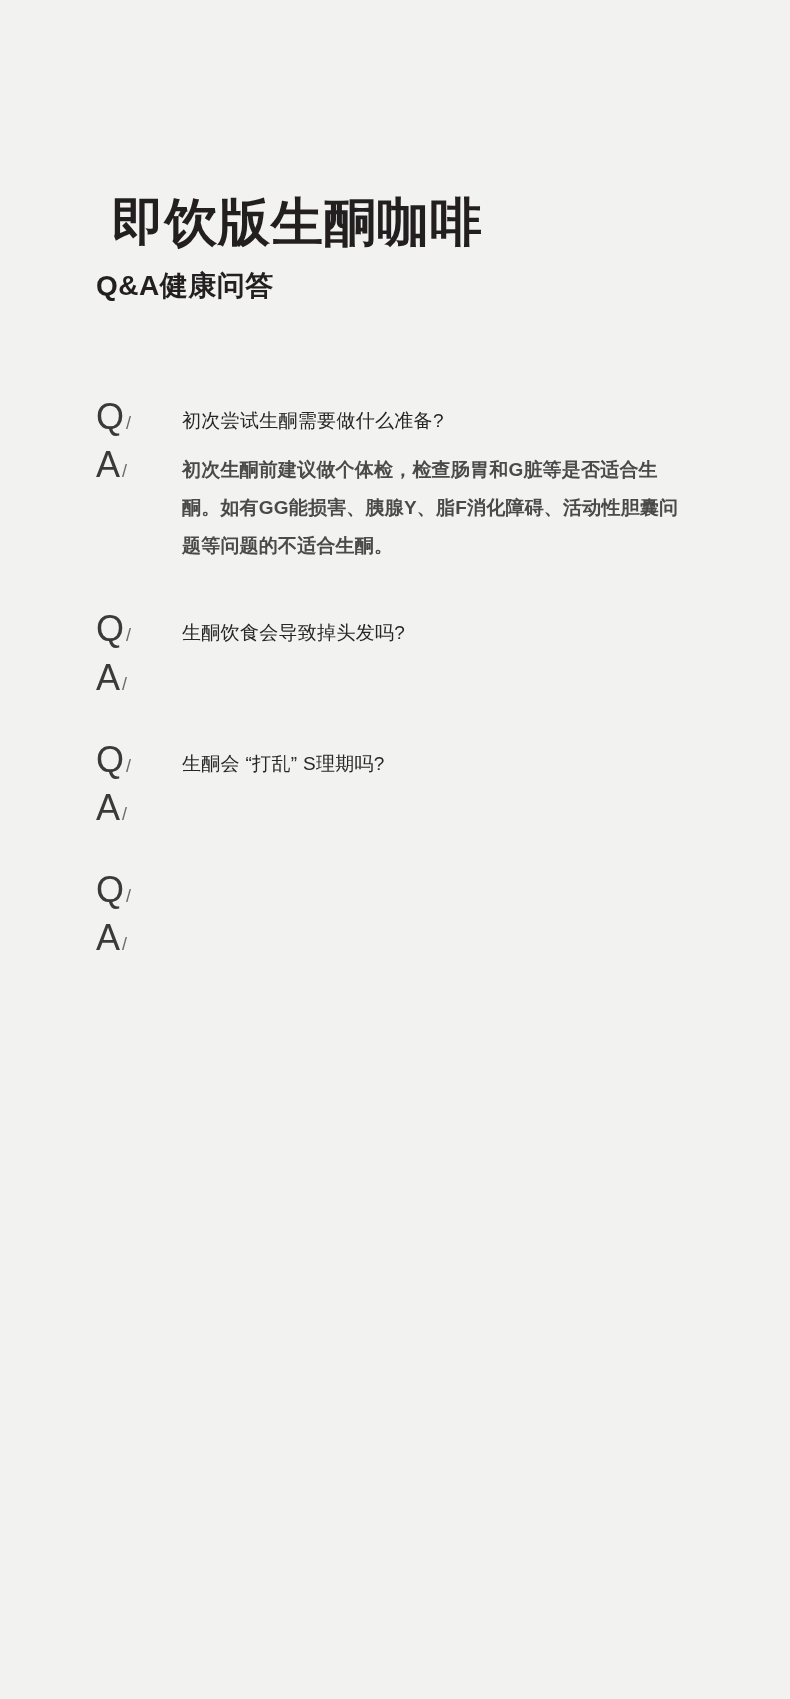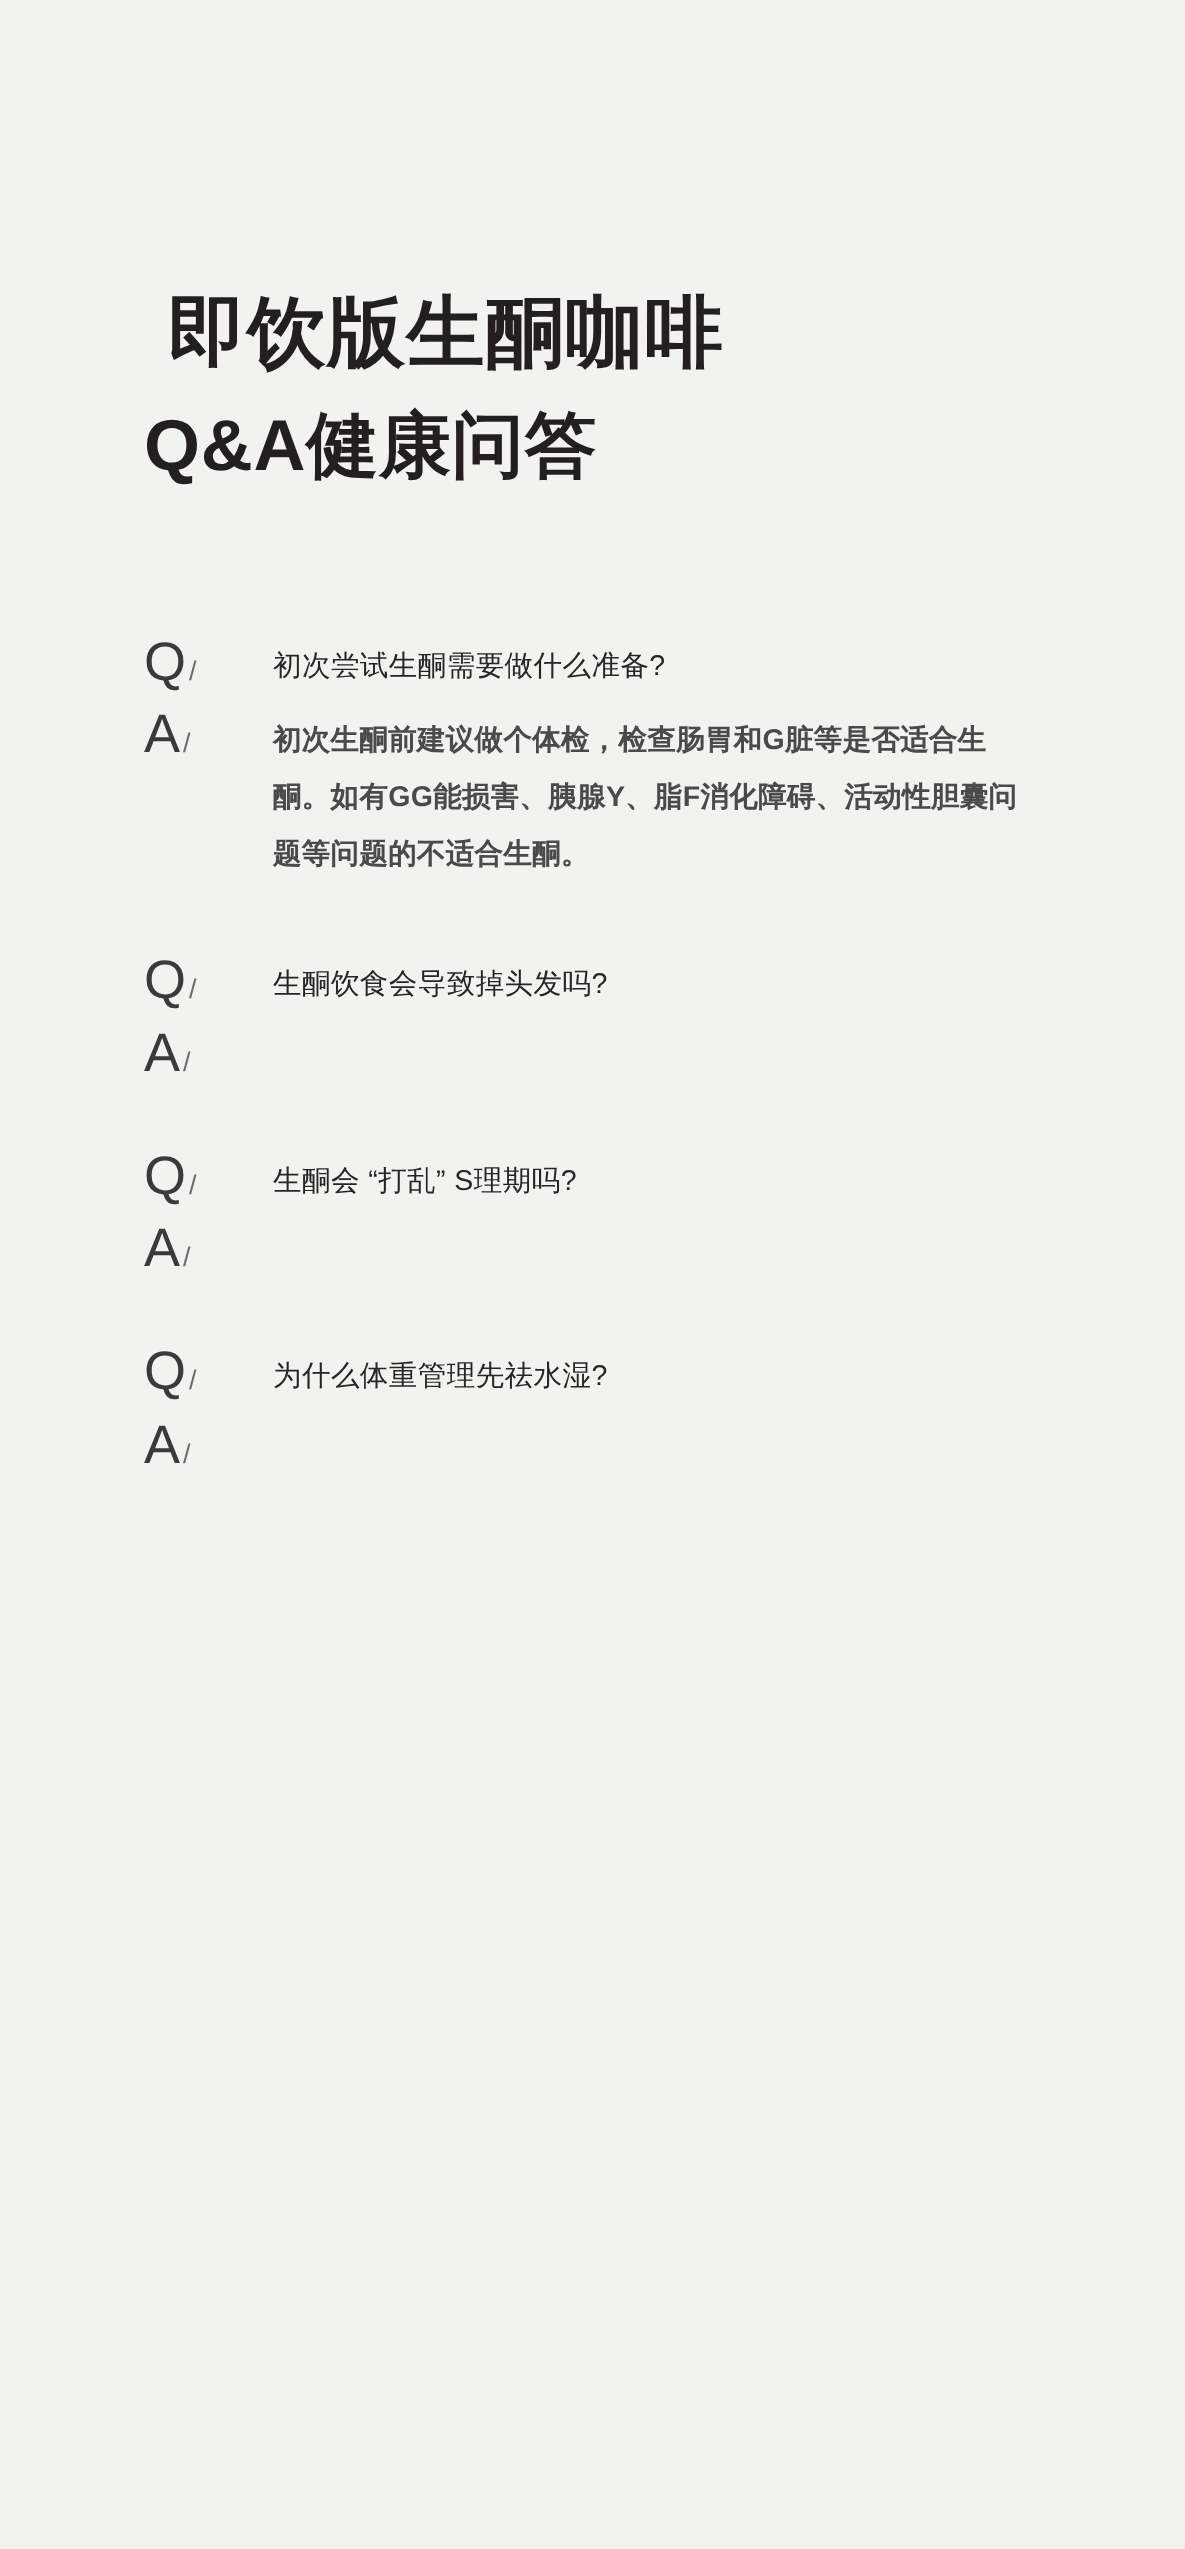--- a/index.html
+++ b/index.html
@@ -26,21 +26,21 @@
   }
   .title-main {
     font-size: 52px;
     font-weight: bold;
     letter-spacing: 1px;
     color: #231f20;
     line-height: 1.18;
     margin: 16px;
   }
   .title-sub {
-    font-size: 48px;
+    font-size: 28px;
     font-weight: bold;
     letter-spacing: 0.5px;
     color: #231f20;
     line-height: 1.2;
     margin: 8px 0 0 0;
   }
   .qa-list {
     margin-top: 96px;
   }
   .qa-block {
@@ -132,21 +132,20 @@
         <div class="q-text">生酮会 “打乱” S理期吗?</div>
       </div>
       <div class="row a-row">
         <div class="marker marker-a"><span>A</span><span class="slash">/</span></div>
       </div>
     </div>
 
     <div class="qa-block">
       <div class="row">
         <div class="marker marker-q"><span>Q</span><span class="slash">/</span></div>
-        <div class="q-text">为什么体重管理先祛水湿?</div>
       </div>
       <div class="row a-row">
         <div class="marker marker-a"><span>A</span><span class="slash">/</span></div>
       </div>
     </div>
 
   </div>
 </div>
 
 </body></html>

